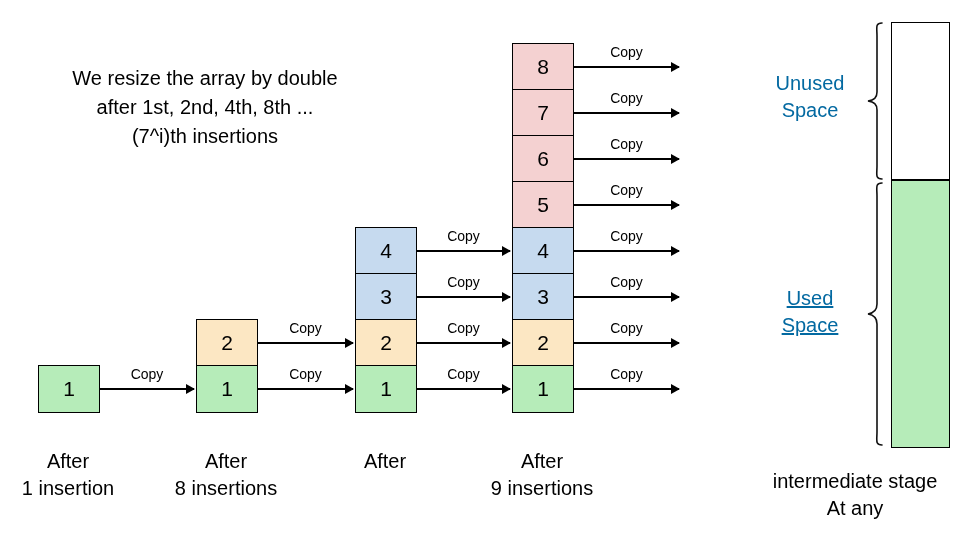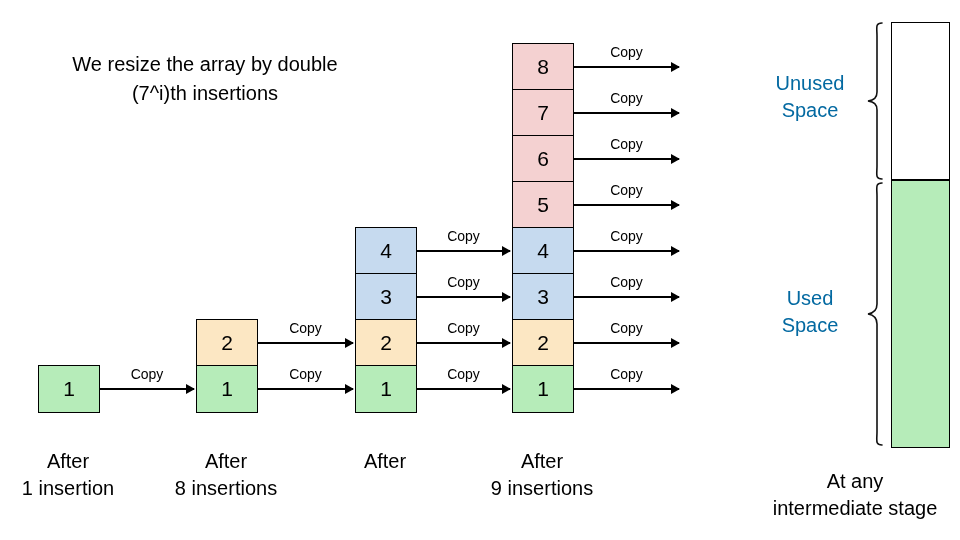--- a/index.html
+++ b/index.html
@@ -11,21 +11,21 @@
     position: relative;
     width: 960px;
     height: 540px;
     background: #ffffff;
     font-family: "Liberation Sans", sans-serif;
     overflow: hidden;
   }
   .title-block {
     position: absolute;
     left: 40px;
-    top: 50px;
+    top: 64px;
     width: 330px;
     text-align: center;
     font-size: 20px;
     line-height: 29px;
     color: #000000;
   }
   .title-block div { white-space: nowrap; }
 
   
   .array-col {
@@ -118,20 +118,21 @@
   }
   .bottom-note div { white-space: nowrap; }
 </style>
 </head>
 <body>
 
 <div id="canvas">
 
   <div class="title-block">
     <div>We resize the array by double</div>
+    <div>after 1st, 2nd, 4th, 8th ...</div>
     <div>(7^i)th insertions</div>
   </div>
 
   <div id="stages-layer">
       <div class="array-col" style="left: 38px; top: 365px;">
         <div class="cell" style="background: rgb(182, 236, 185);">1</div>
       </div>
       <div class="stage-caption" style="left: -17px; top: 448px;">
         <div>After</div>
         <div>1 insertion</div>
@@ -214,23 +215,23 @@
     <svg width="18" height="264" viewBox="0 0 18 264" fill="none" stroke="#111111" stroke-width="1.6" stroke-linecap="round">
       <path d="M16 1 C9 1, 11 6, 11 14 L11 122 C11 128, 8 131, 2 132 C8 133, 11 136, 11 142 L11 250 C11 258, 9 263, 16 263"></path>
     </svg>
   </div>
 
   <div class="space-label" style="left:735px; top:70px;">
     <div>Unused</div>
     <div>Space</div>
   </div>
 
-  <div class="space-label" style="left:735px; top:285px;">
+  <div class="space-label" style="left:735px; top:285px;text-decoration:underline;">
     <div>Used</div>
     <div>Space</div>
   </div>
 
   <div class="bottom-note">
+    <div>intermediate stage</div>
     <div>At any</div>
-    <div>intermediate stage</div>
   </div>
 
 </div>
 
 </body></html>

